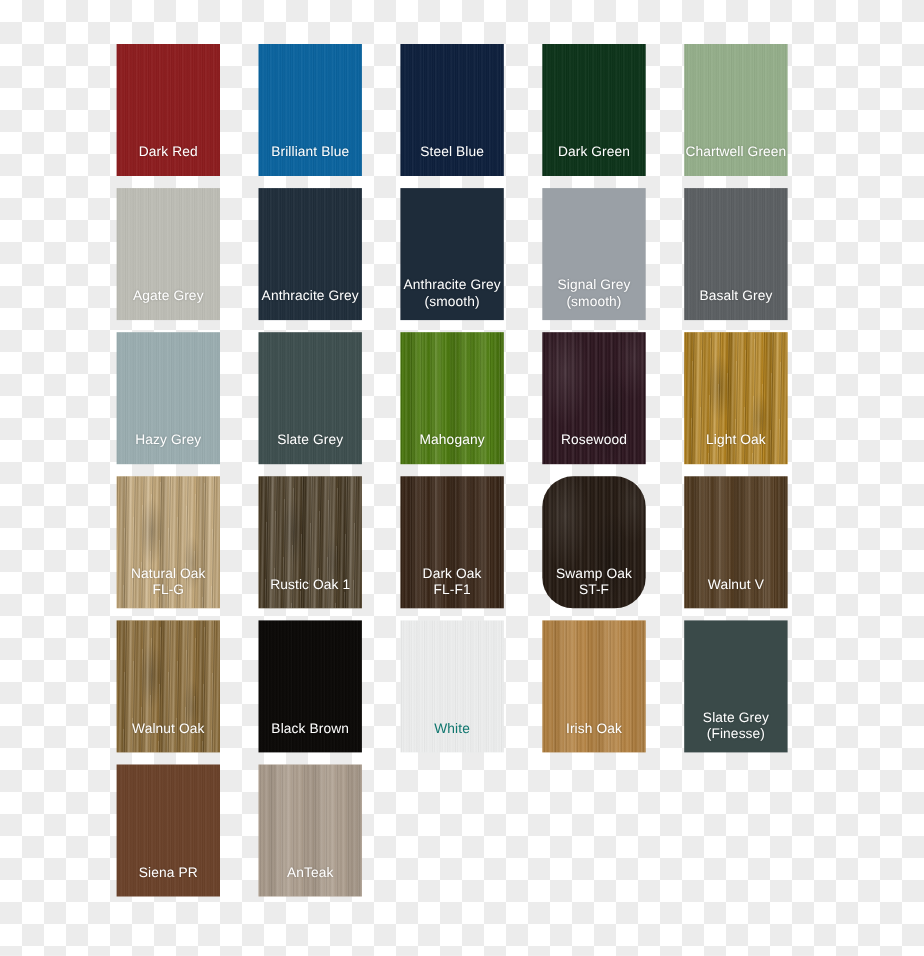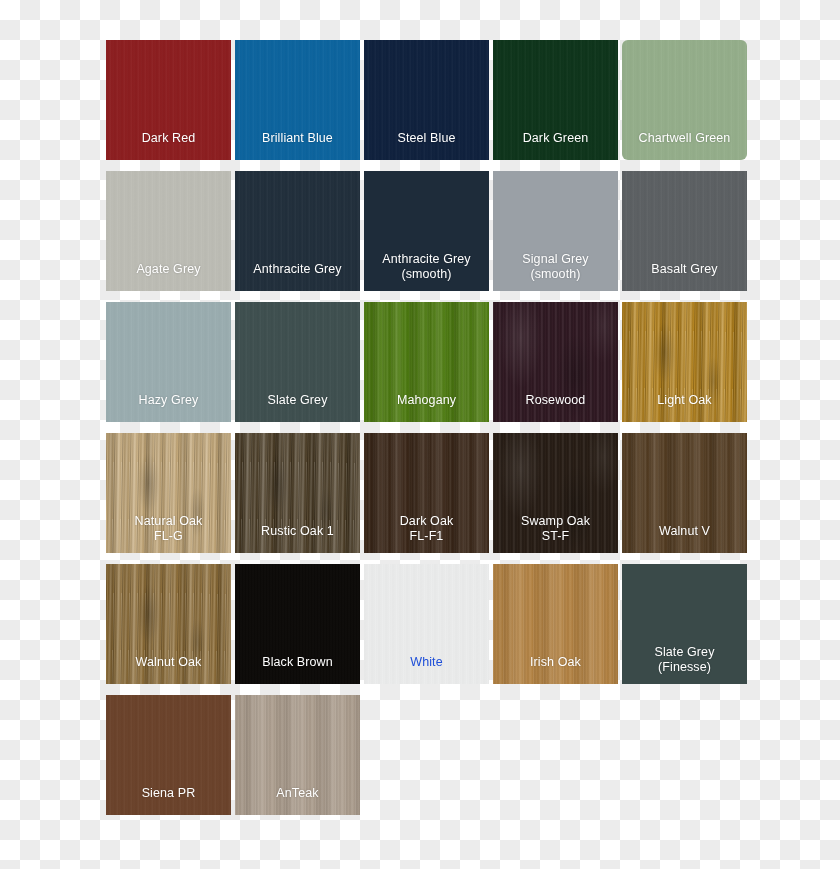--- a/index.html
+++ b/index.html
@@ -28,21 +28,21 @@
     width: 630px;
     display: grid;
     grid-template-columns: repeat(5, 115px);
     grid-auto-rows: 120px;
     column-gap: 14px;
     row-gap: 11px;
   }
 
   .swatch {
     position: relative;
-    width: 125px;
+    width: 94px;
     height: 120px;
     overflow: hidden;
     box-sizing: border-box;
     display: flex;
     align-items: flex-end;
     justify-content: center;
   }
 
   
   .grain {
@@ -58,21 +58,21 @@
     text-align: center;
     font-size: 12.5px;
     line-height: 15px;
     letter-spacing: .1px;
     color: #ffffff;
     padding-bottom: 14px;
     white-space: pre-line;
     text-shadow: 0 0 2px rgba(0,0,0,.25);
   }
   .swatch-label.dark {
-    color: #1d4ed8;
+    color: #0f766e;
     text-shadow: none;
   }
   .swatch-label.tight {
     padding-bottom: 9px;
   }
 
   
 
   
   .tex-fine {
@@ -192,21 +192,21 @@
       <div class="swatch-label">Brilliant Blue</div>
     </div>
     <div class="swatch" style="background-color: rgb(13, 31, 60);">
       <div class="grain tex-fine"></div>
       <div class="swatch-label">Steel Blue</div>
     </div>
     <div class="swatch" style="background-color: rgb(12, 51, 25);">
       <div class="grain tex-fine"></div>
       <div class="swatch-label">Dark Green</div>
     </div>
-    <div class="swatch" style="background-color: rgb(148, 174, 138); border-radius: 6px;">
+    <div class="swatch" style="background-color: rgb(148, 174, 138);">
       <div class="grain tex-fine"></div>
       <div class="swatch-label">Chartwell Green</div>
     </div>
     <div class="swatch" style="background-color: rgb(189, 189, 181);">
       <div class="grain tex-fine"></div>
       <div class="swatch-label">Agate Grey</div>
     </div>
     <div class="swatch" style="background-color: rgb(31, 45, 58);">
       <div class="grain tex-fine"></div>
       <div class="swatch-label">Anthracite Grey</div>
@@ -252,21 +252,21 @@
     </div>
     <div class="swatch" style="background-color: rgb(75, 60, 36);">
       <div class="grain tex-oak"></div>
       <div class="swatch-label">Rustic Oak 1</div>
     </div>
     <div class="swatch" style="background-color: rgb(58, 38, 23);">
       <div class="grain tex-wood"></div>
       <div class="swatch-label tight">Dark Oak
 FL-F1</div>
     </div>
-    <div class="swatch" style="background-color: rgb(37, 26, 18);">
+    <div class="swatch" style="background-color: rgb(37, 26, 18); border-radius: 28px;">
       <div class="grain tex-mottle"></div>
       <div class="swatch-label tight">Swamp Oak
 ST-F</div>
     </div>
     <div class="swatch" style="background-color: rgb(84, 60, 33);">
       <div class="grain tex-wood"></div>
       <div class="swatch-label">Walnut V</div>
     </div>
     <div class="swatch" style="background-color: rgb(141, 108, 53);">
       <div class="grain tex-oak"></div>

